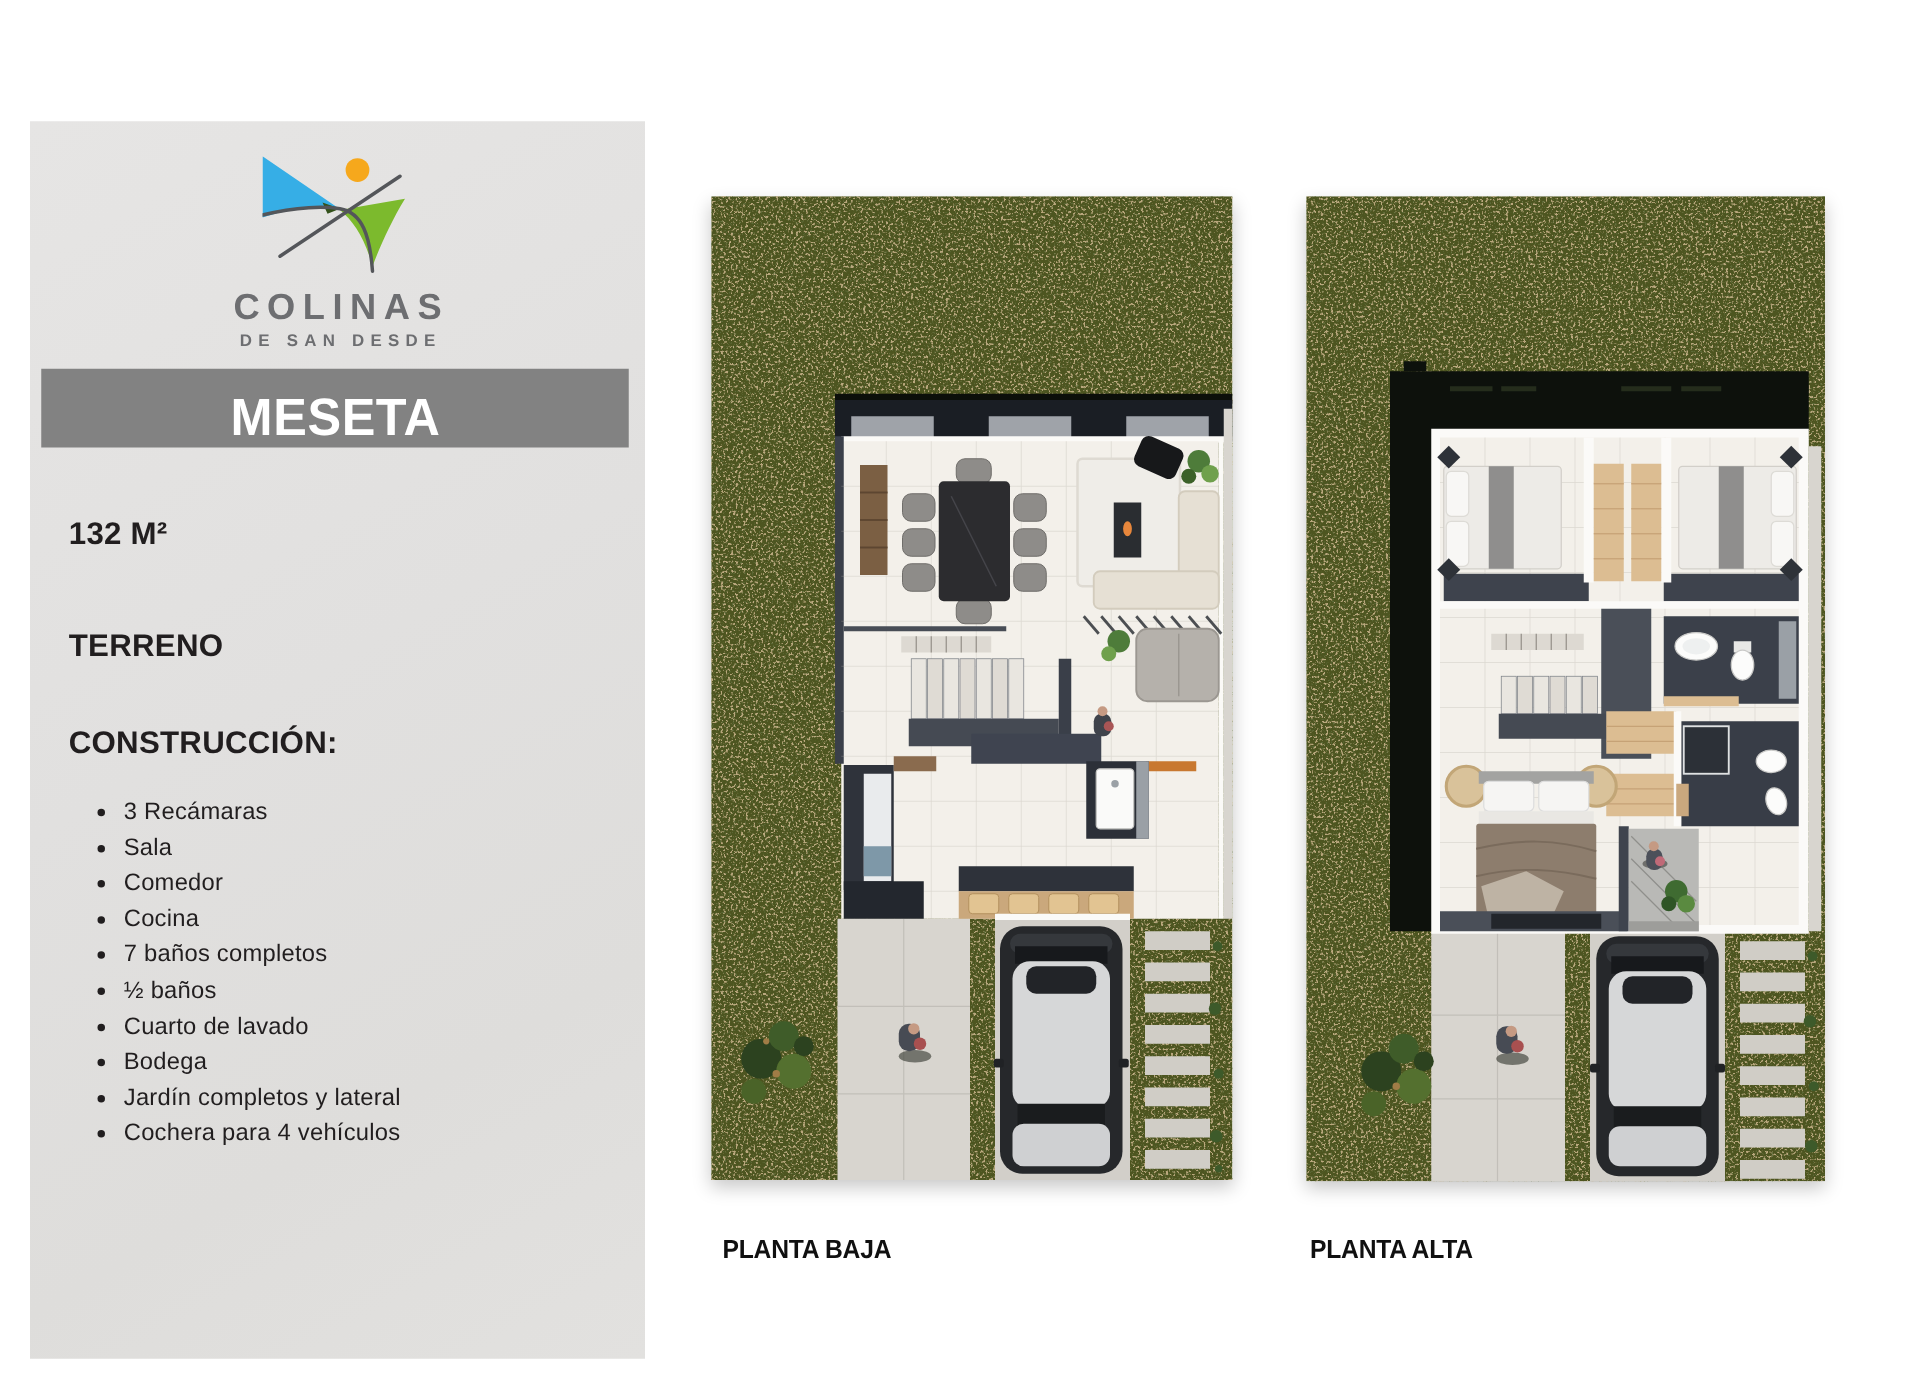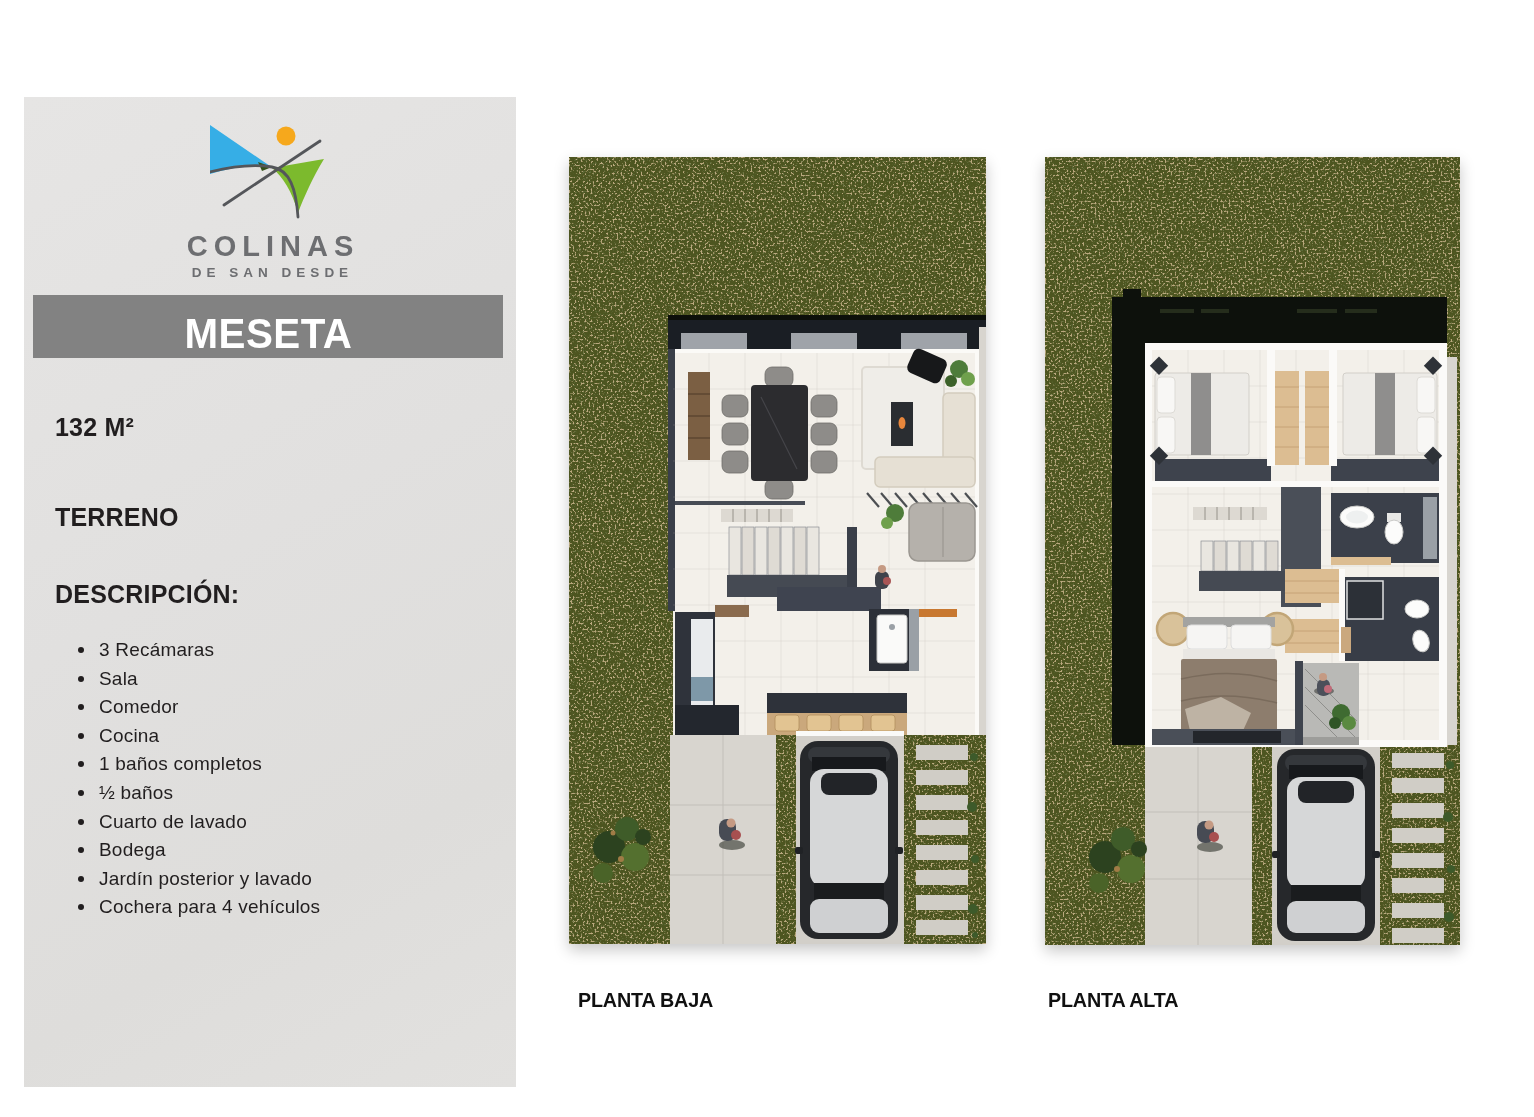--- a/index.html
+++ b/index.html
@@ -86,33 +86,33 @@
 
   <div class="spec-group spec-construction">
     <div class="spec-line">132 M²</div>
   </div>
 
   <div class="spec-group spec-land">
     <div class="spec-line">TERRENO</div>
   </div>
 
   <div class="spec-group spec-desc">
-    <div class="spec-line">DESCRIPCIÓN:</div>
+    <div class="spec-line">CONSTRUCCIÓN:</div>
   </div>
 
   <ul class="features">
     <li>3 Recámaras</li>
     <li>Sala</li>
     <li>Comedor</li>
     <li>Cocina</li>
-    <li>1 baños completos</li>
+    <li>7 baños completos</li>
     <li>½ baños</li>
     <li>Cuarto de lavado</li>
     <li>Bodega</li>
-    <li>Jardín posterior y lavado</li>
+    <li>Jardín completos y lateral</li>
     <li>Cochera para 4 vehículos</li>
   </ul>
 </div>
 
 <div class="plan plan-a">
 <svg viewBox="0 0 417 787" preserveAspectRatio="none">
   <defs>
     <filter id="spA1" x="0" y="0" width="100%" height="100%">
       <feTurbulence type="fractalNoise" baseFrequency="0.5" numOctaves="2" seed="3"></feTurbulence>
       <feColorMatrix type="matrix" values="0 0 0 0 0.62  0 0 0 0 0.48  0 0 0 0 0.28  0 0 0 7 -3.8"></feColorMatrix>

